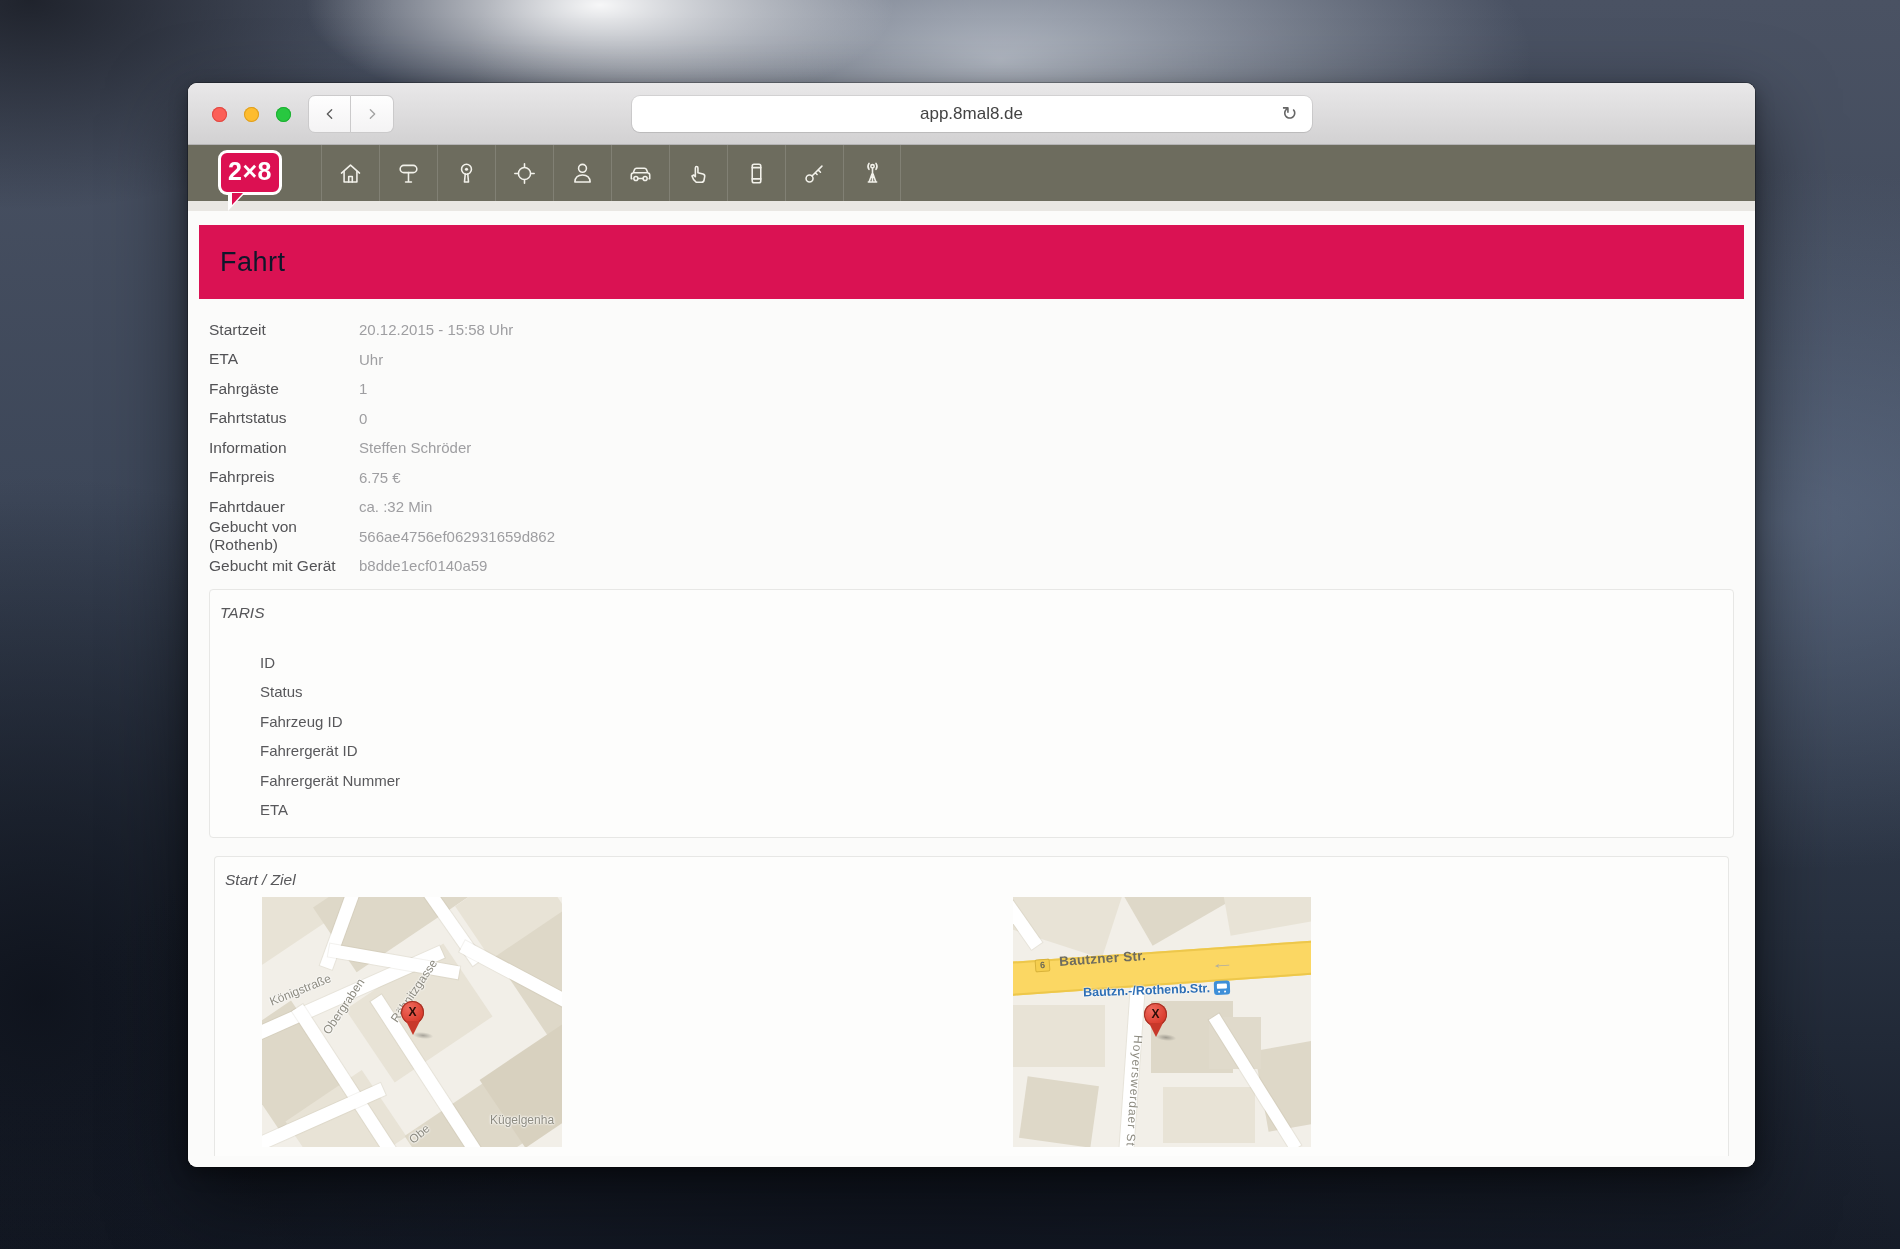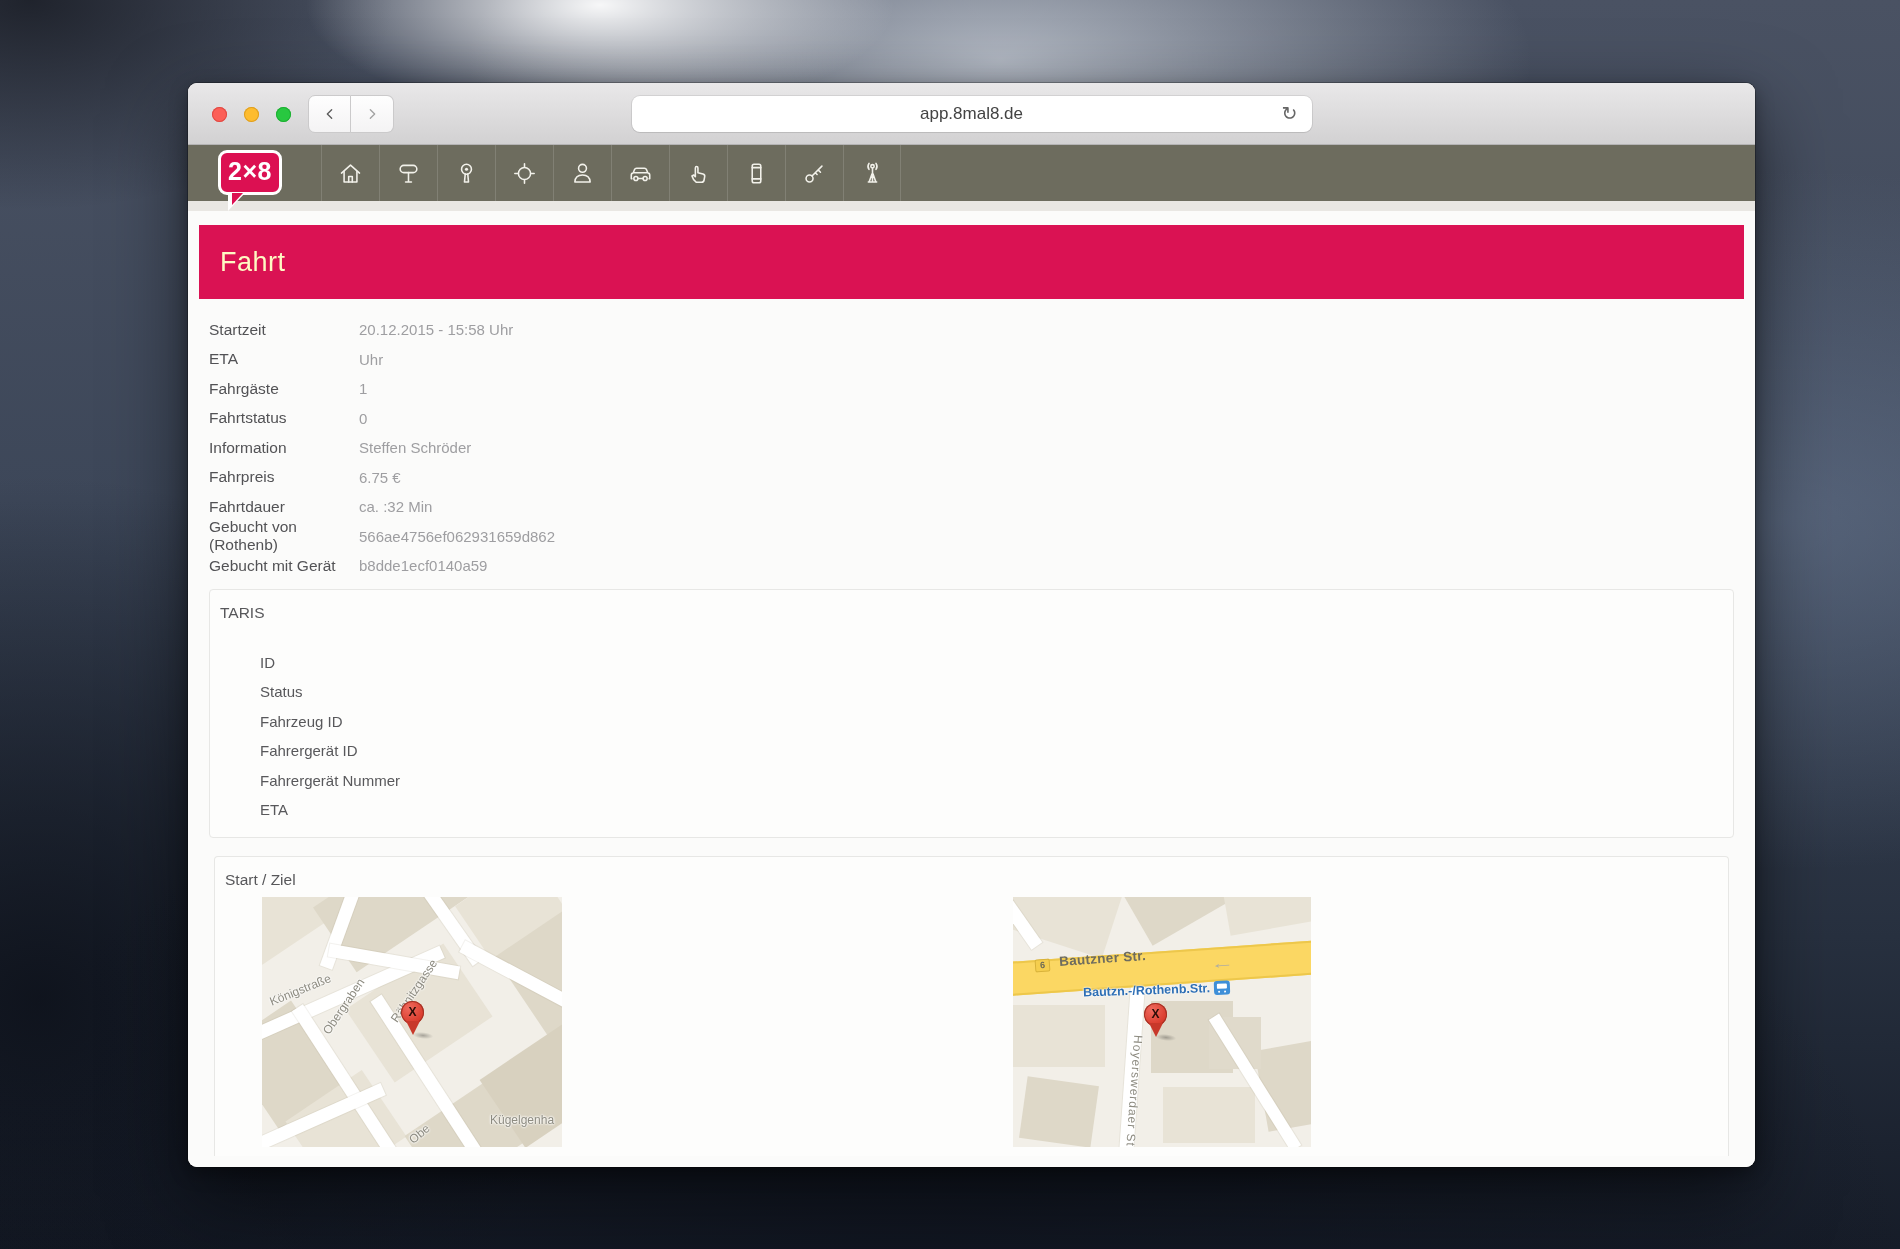--- a/index.html
+++ b/index.html
@@ -56,30 +56,30 @@
     border-left:1px solid rgba(255,255,255,.14); cursor:pointer; }
   .tool-cell:last-child { border-right:1px solid rgba(255,255,255,.14); }
   .tool-cell svg { width:27px; height:27px; fill:none; stroke:#f2f1ea; stroke-width:1.4;
     stroke-linecap:round; stroke-linejoin:round; }
   .tool-cell svg .fdot { fill:#f2f1ea; stroke:none; }
   .toolstrip { height:10px; background:#e9e7e3; }
 
   
   .content { position:relative; height:956px; background:#fbfbfa; padding:14px 11px 0; }
   .banner { height:74px; background:#da1253; display:flex; align-items:center; padding-left:21px; }
-  .banner h1 { color:#fef9c3; font-size:27px; font-weight:300; letter-spacing:.5px; }
+  .banner h1 { color:#0f172a; font-size:27px; font-weight:300; letter-spacing:.5px; }
 
   .fields { margin:16px 0 8px 10px; }
   .frow { display:flex; align-items:center; height:29.5px; }
   .flabel { width:150px; font-size:15.5px; color:#525255; }
   .fvalue { font-size:15px; color:#9e9ea1; }
 
   .taris-box { margin:8px 10px 0; border:1px solid #e7e7e5; border-radius:4px;
     background:#fdfdfc; padding:14px 0 12px 10px; }
-  .box-title { font-size:15.5px; color:#57575a; }
+  .box-title { font-size:15.5px; color:#57575a;font-style:italic; }
   .taris-items { list-style:none; margin-top:26px; }
   .taris-items li { height:29.5px; line-height:29.5px; padding-left:40px; font-size:15px; color:#58585b; }
 
   .sz-box { margin:18px 15px 0; border:1px solid #e7e7e5; border-left:1px solid #e7e7e5;
     border-bottom:none; border-radius:4px 4px 0 0; background:#fdfdfc; padding:14px 0 0 10px; height:300px; }
   .maps { display:flex; margin-top:8px; }
 
   
   .map { position:relative; width:300px; height:250px; background:#f2efe8; overflow:hidden; }
   .map.left  { margin-left:37px; }

